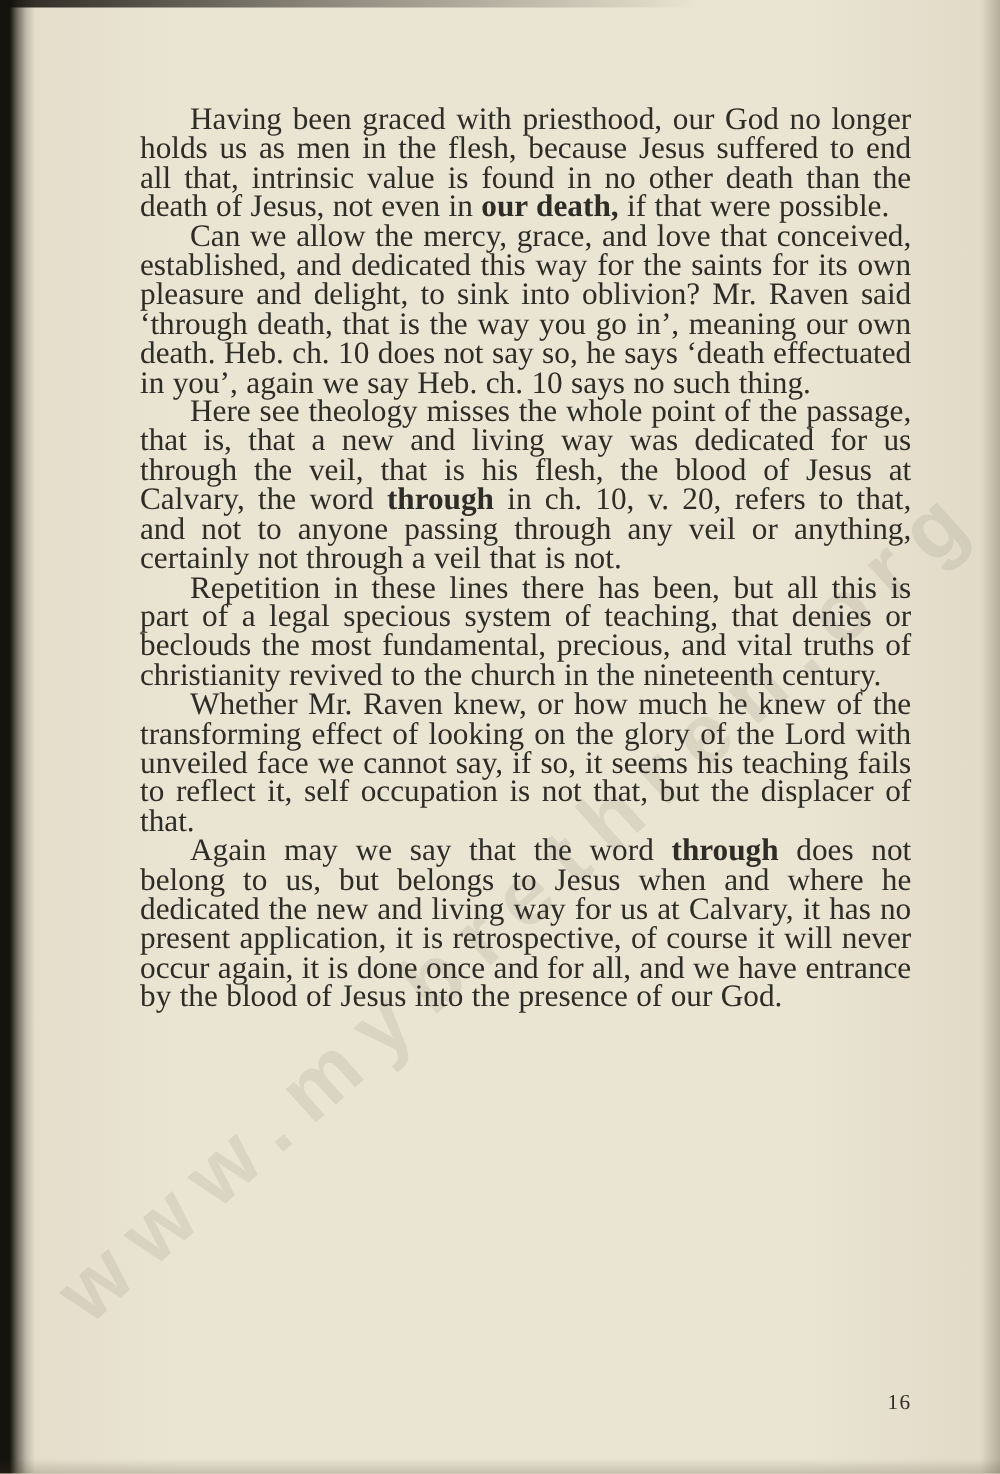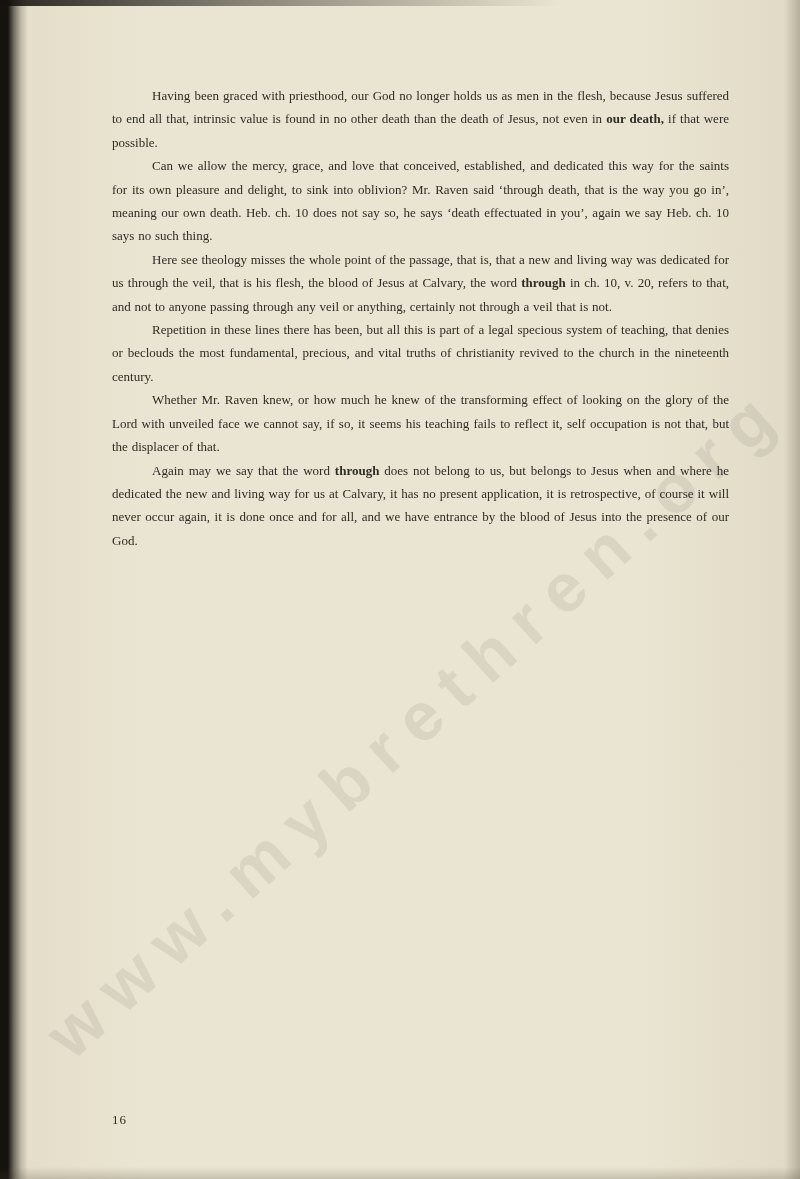--- a/index.html
+++ b/index.html
@@ -39,34 +39,34 @@
     letter-spacing:16px;
     white-space:nowrap;
     color:rgba(108,102,90,0.12);
     pointer-events:none;
     user-select:none;
   }
   .text-block{
     position:absolute;
     left:112px;top:84px;width:617px;
     text-align:justify;
-    font-size:13px;
+    font-size:25px;
     line-height:23.4px;
     word-spacing:0.5px;
   }
   .text-block p{
     margin:0;
     text-indent:40px;
   }
   .text-block .bold{font-weight:bold;}
   .page-number{
     position:absolute;
     left:112px;top:1112px;width:617px;
-    text-align:left;
-    font-size:13px;
+    text-align:right;
+    font-size:17px;
     letter-spacing:1px;
   }
 </style>
 </head>
 <body>
 
 <div class="page">
   <div class="watermark">www.mybrethren.org</div>
 
   <div class="text-block">

